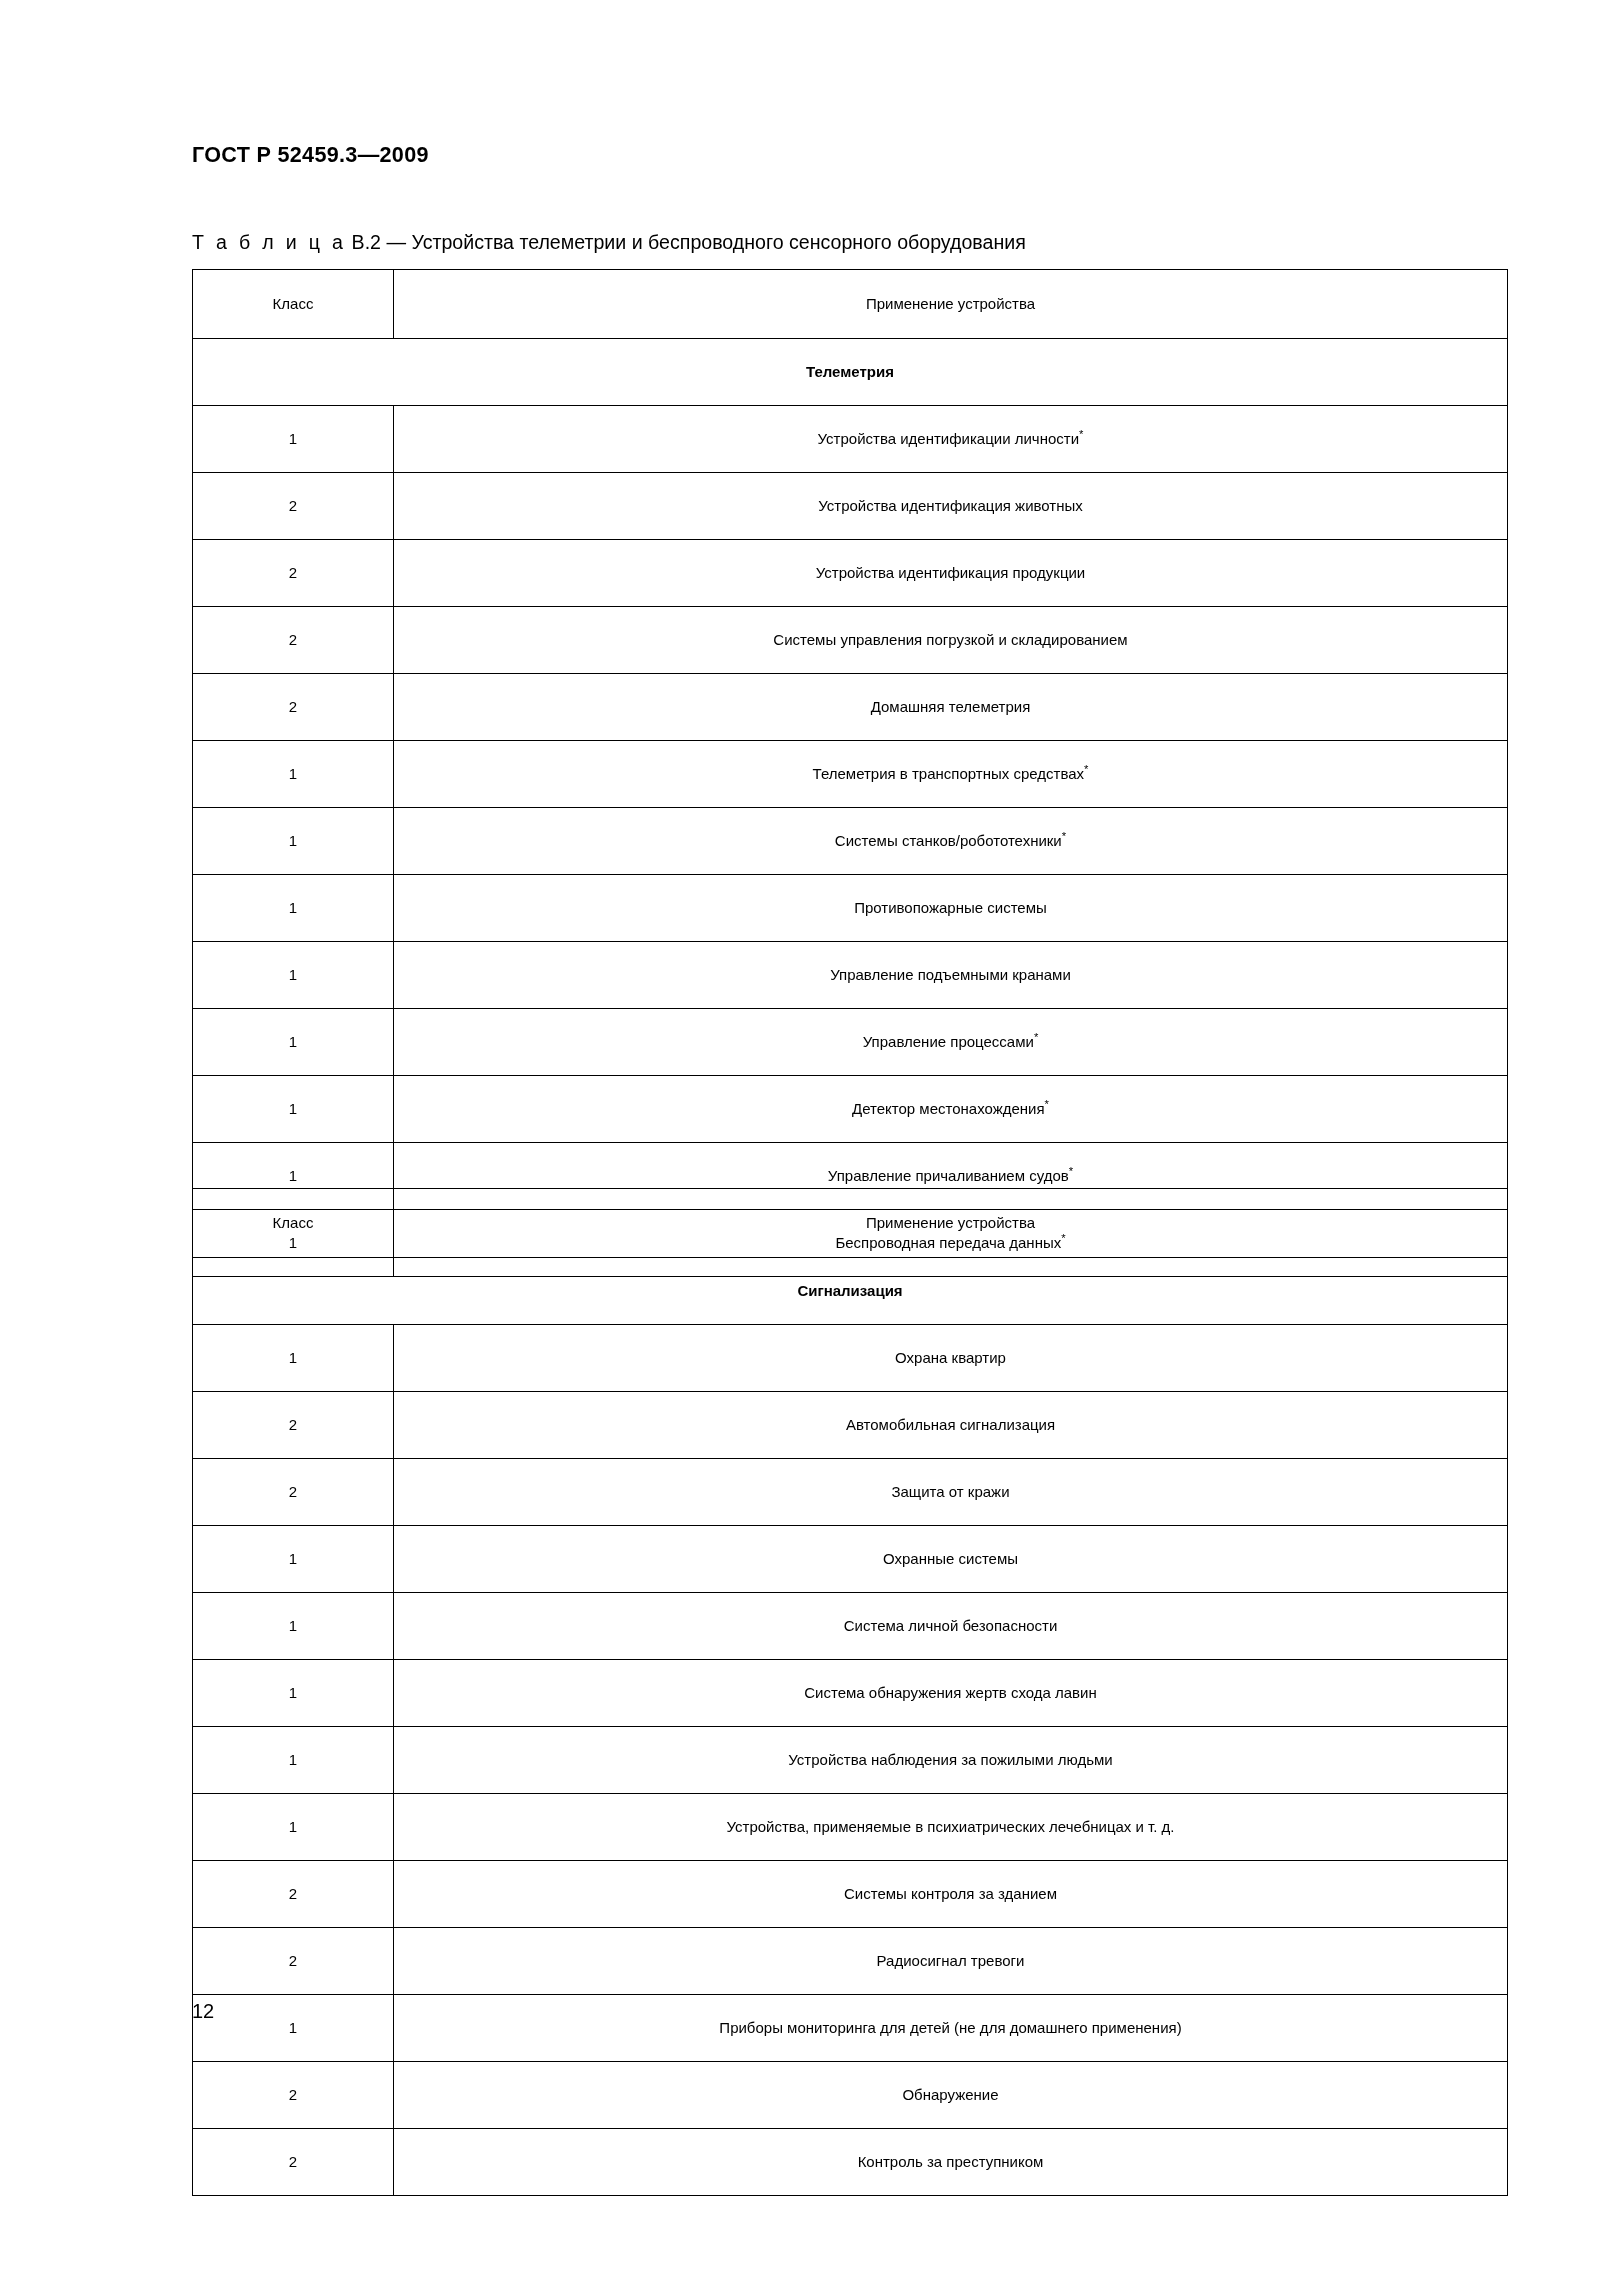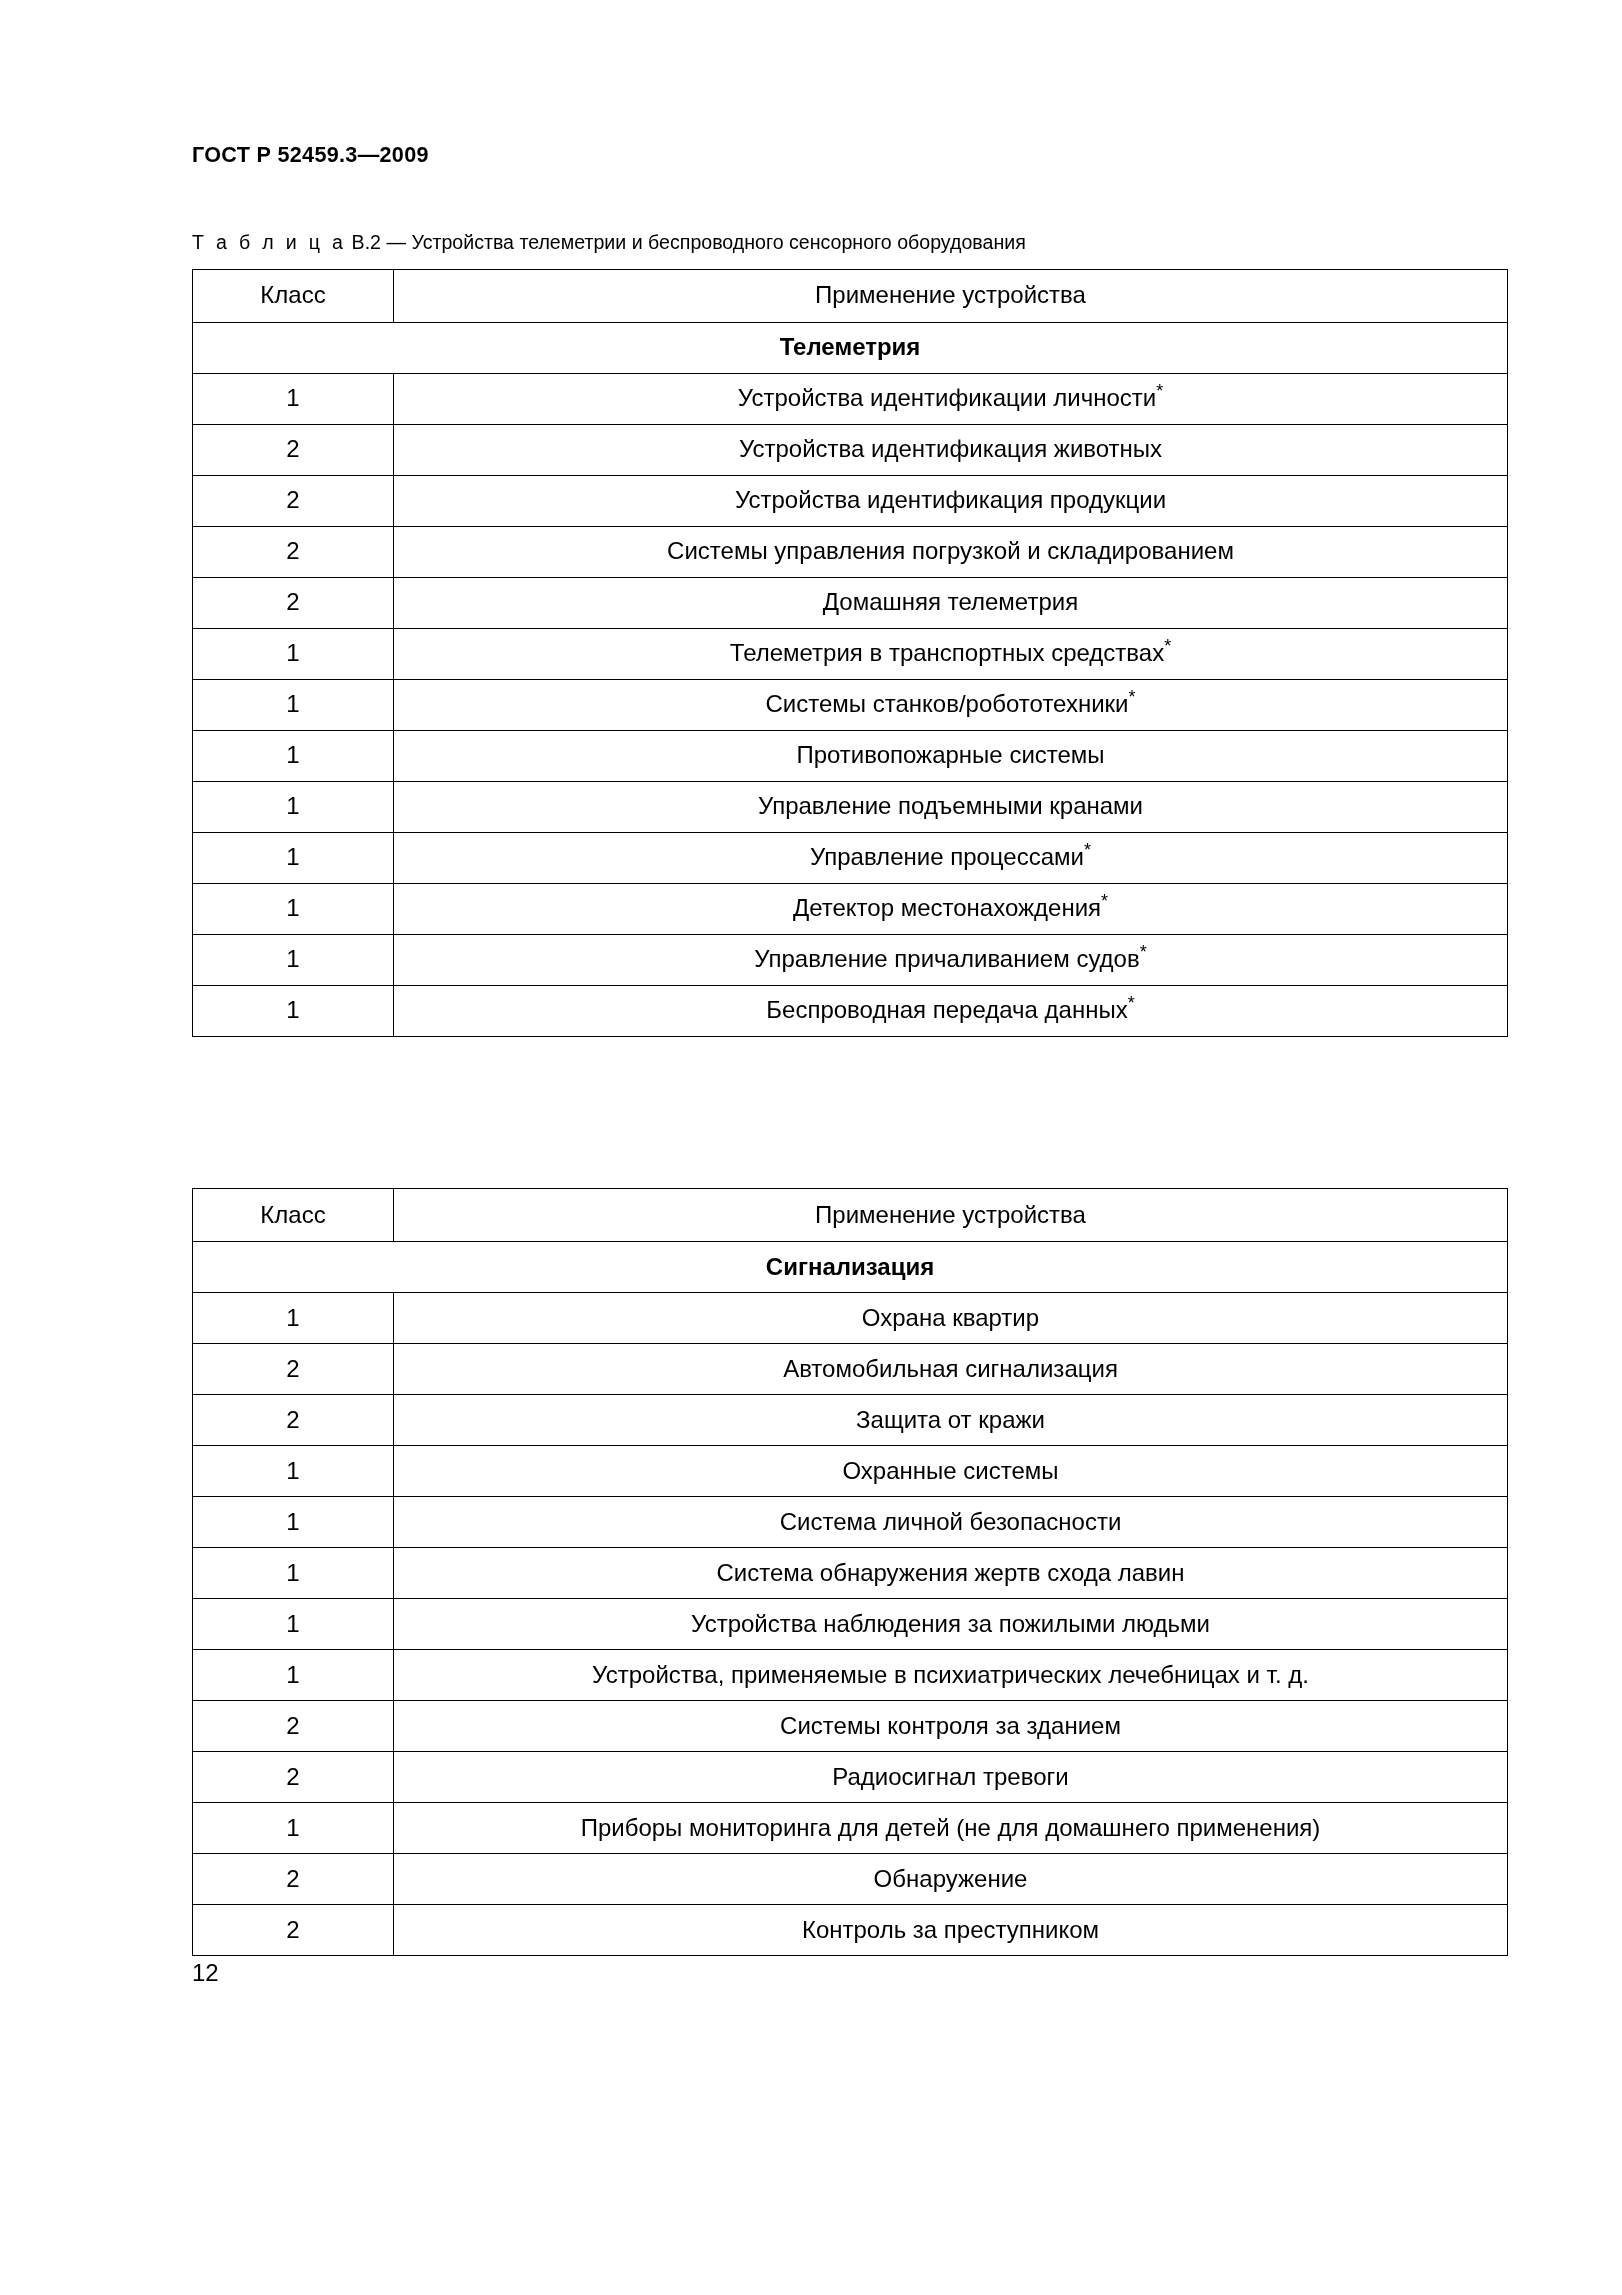--- a/index.html
+++ b/index.html
@@ -55,25 +55,25 @@
     border-collapse: collapse;
     width: 1315px;
     table-layout: fixed;
   }
   table.gost col.c-class { width: 201px; }
   table.gost col.c-use   { width: 1114px; }
 
   table.gost th,
   table.gost td {
     border: 1px solid #000000;
-    font-size: 24px;
+    font-size: 15px;
     font-weight: normal;
     text-align: center;
     vertical-align: middle;
-    padding: 0;
+    padding: 8px;
     line-height: 1.2;
   }
 
   table.gost thead th {
     height: 52px;
     border-bottom-width: 1.7px;
   }
 
   table.gost tbody td {
     height: 50px;
@@ -87,22 +87,22 @@
   sup.star {
     font-size: 0.75em;
     vertical-align: super;
     line-height: 0;
   }
 
   
   .folio {
     position: absolute;
     left: 192px;
-    top: 1959px;
-    font-size: 24px;
+    top: 2000px;
+    font-size: 20px;
   }
 </style>
 </head>
 <body>
 
 <div class="page">
 
   <div class="doc-header">ГОСТ Р 52459.3—2009</div>
 
   <div class="table-block" id="block-b2">

